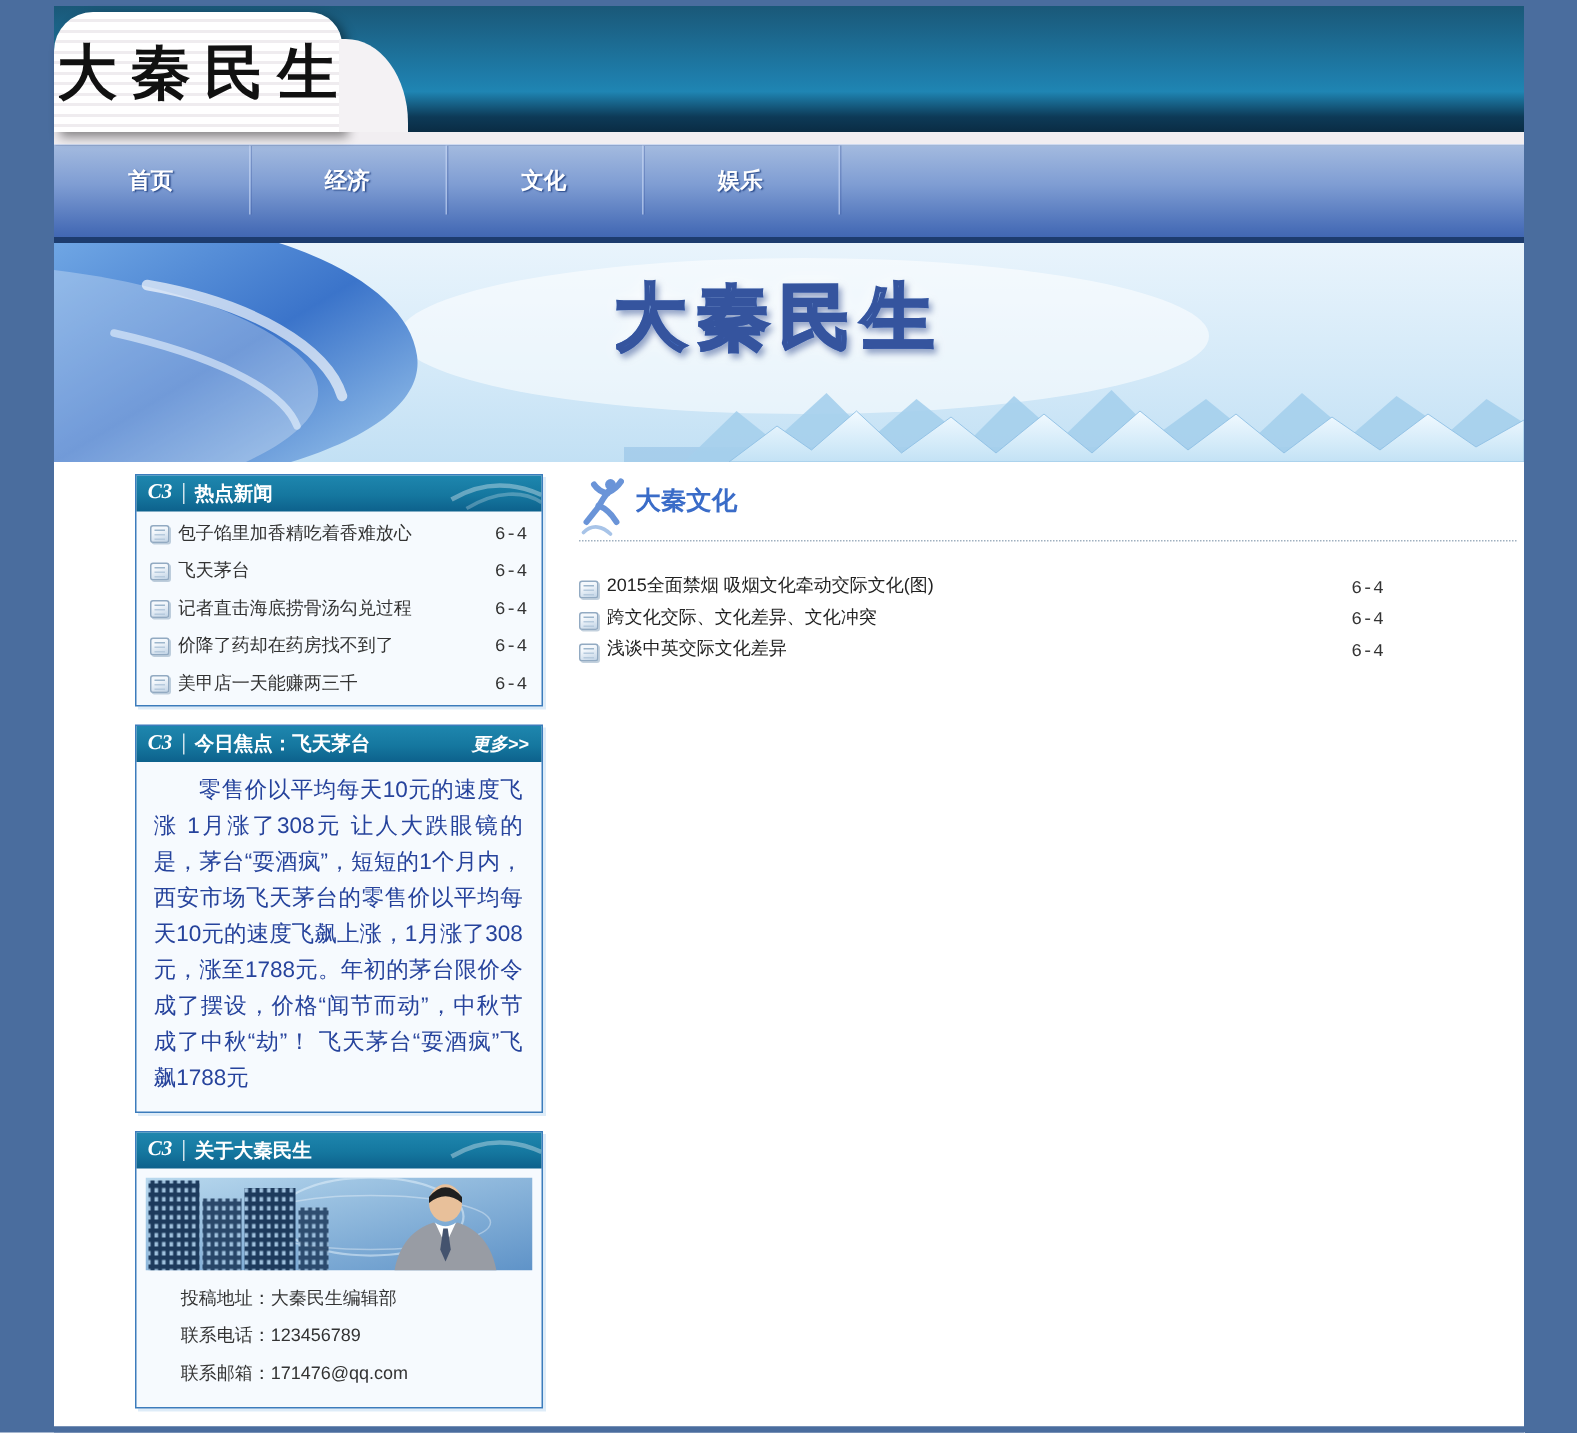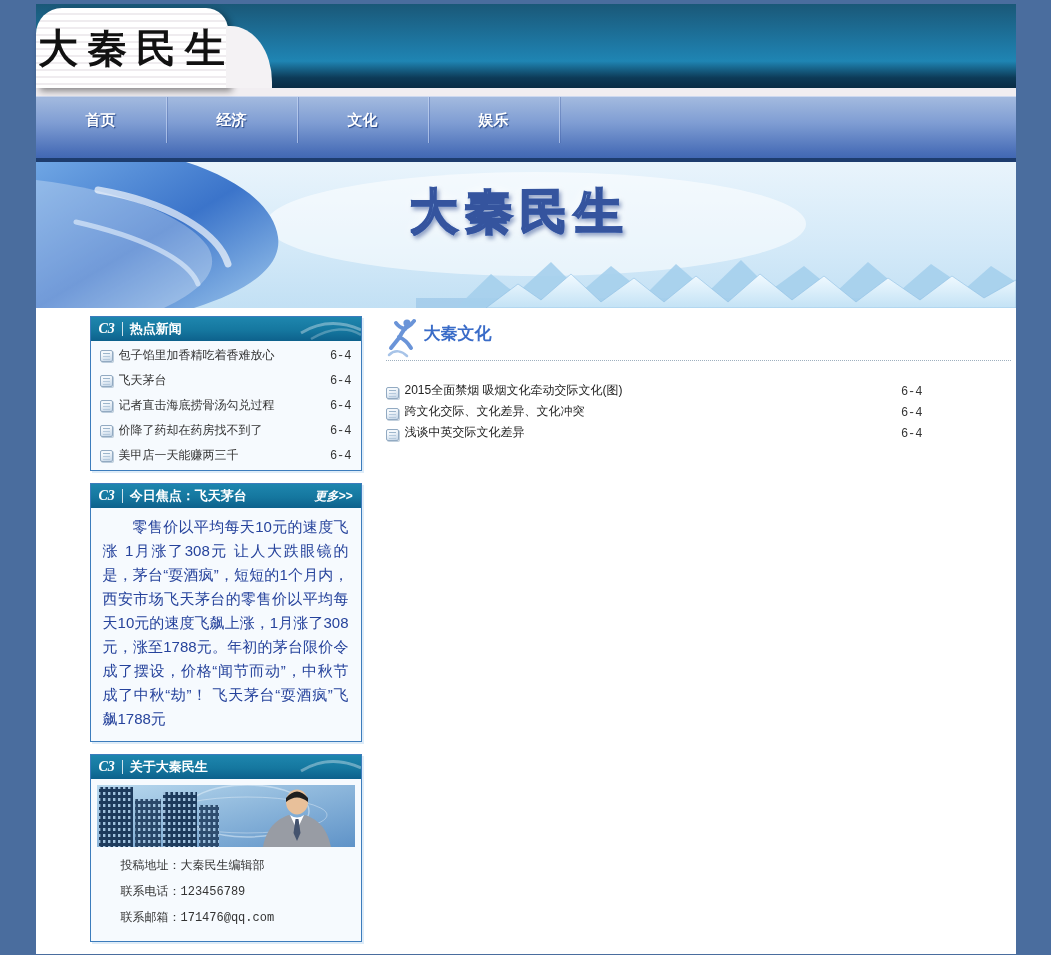--- a/index.html
+++ b/index.html
@@ -112,21 +112,21 @@
   .news-date { font-size: 12px; color: #333; margin-left: 6px; flex: none; font-family: "Liberation Mono", "DejaVu Sans Mono", monospace; }
 
   .focus-body {
     padding: 7px 12px 10px; font-size: 15px; line-height: 24px;
     color: #26439c; text-indent: 2em; text-align: justify;
   }
 
   .about-photo { display: block; margin: 6px auto 4px; cursor: default; }
   .contact-lines { padding: 2px 0 10px 30px; }
   .contact-line { font-size: 12px; color: #333; line-height: 25px; white-space: nowrap; }
-  .contact-line .val { font-family: Liberation Mono, monospace; }
+  .contact-line .val { font-family: Liberation Sans, sans-serif; }
 
   
   .main-col { flex: 1; padding: 8px 5px 0 14px; }
   .section-head { display: flex; align-items: center; height: 40px; }
   .runner-icon { flex: none; margin-bottom: -4px; }
   .section-title { font-size: 17px; font-weight: bold; color: #3a6cc8; margin: 0 0 6px 8px; }
   .section-divider { border-bottom: 1px dotted #9fb0bf; margin: 4px 0 18px; }
   .article-list { }
   .article-row { height: 20px; display: flex; align-items: flex-end; cursor: pointer; margin-bottom: 1px; }
   .article-title { font-size: 12px; color: #222; white-space: nowrap; overflow: hidden; }

